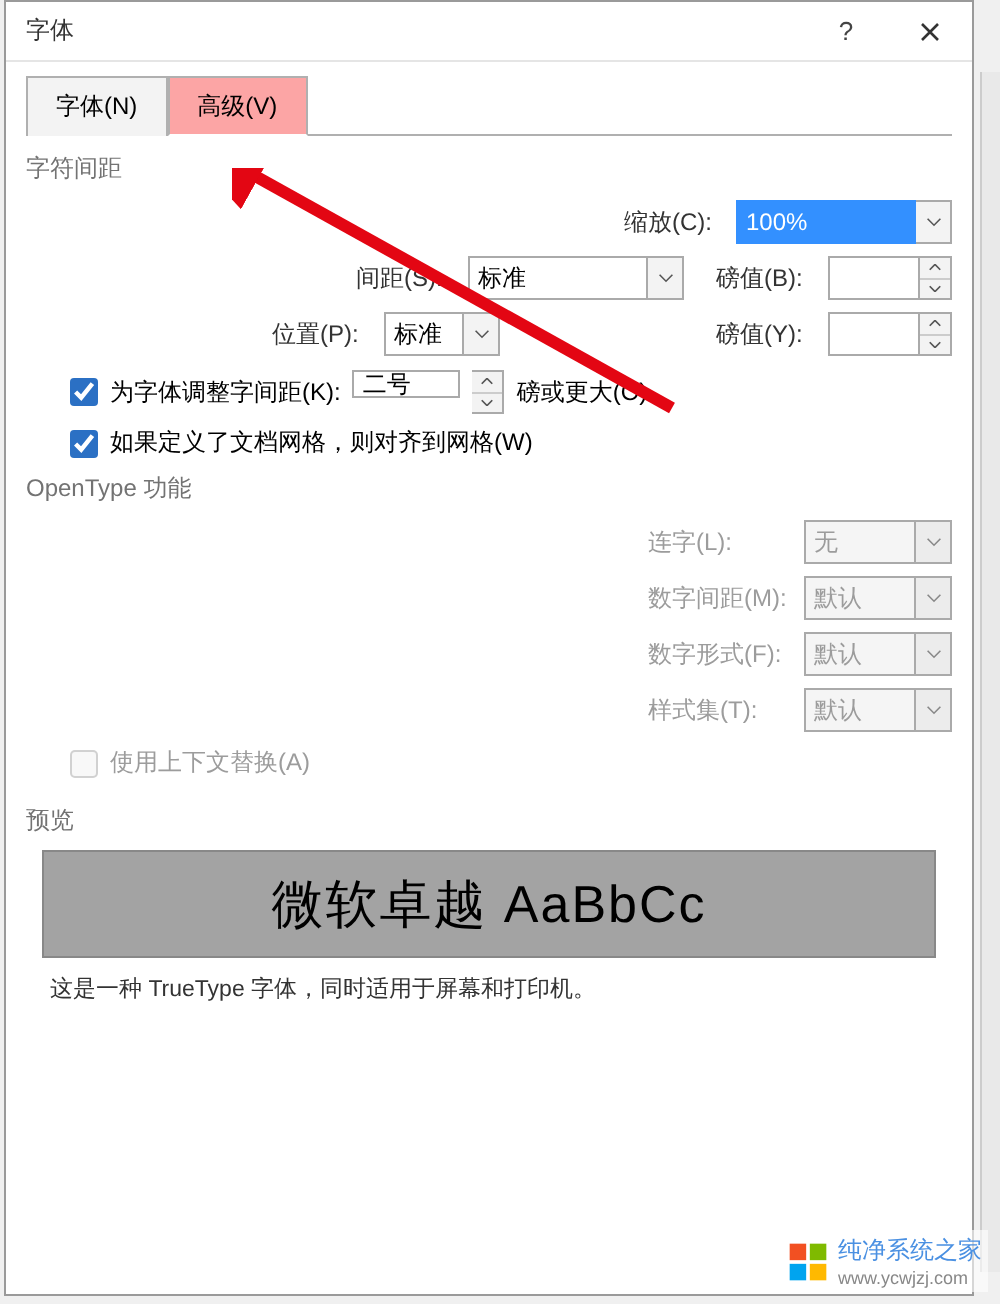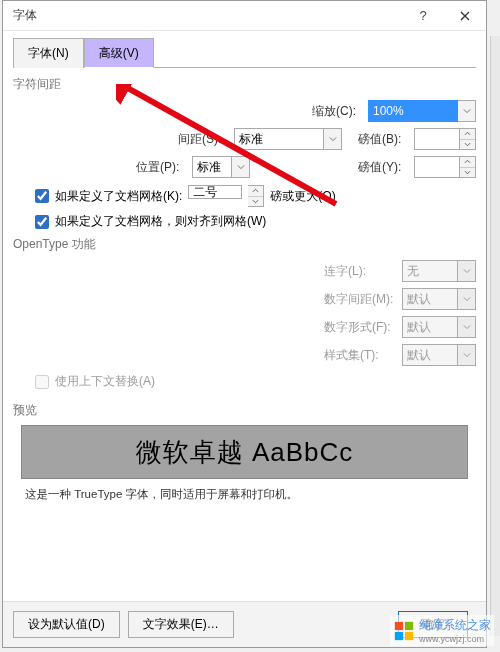--- a/index.html
+++ b/index.html
@@ -5,21 +5,21 @@
     * { box-sizing: border-box; margin: 0; padding: 0; font-family: "Microsoft YaHei", "Segoe UI", sans-serif; }
     body { width: 500px; height: 652px; background: #f0f0f0; overflow: hidden; position: relative; }
     .outer { position: absolute; left: 2px; top: 0; width: 485px; height: 648px; background: #fff; border: 1px solid #9a9a9a; }
     .titlebar { height: 30px; background: #fff; display: flex; align-items: center; border-bottom: 1px solid #e5e5e5; }
     .ttl { font-size: 12px; padding-left: 10px; flex: 1; color: #333; }
     .winbtn { width: 42px; height: 30px; display: flex; align-items: center; justify-content: center; font-size: 13px; color: #444; }
     .body { padding: 6px 10px 0 10px; }
     .tabs { display: flex; border-bottom: 1px solid #b0b0b0; margin-bottom: 8px; }
     .tab { font-size: 12px; padding: 6px 14px 5px 14px; background: #f3f3f3; border: 1px solid #b0b0b0; border-bottom: none; margin-right: 0; position: relative; top: 1px; cursor: default; }
     .tab.inactive { background: #f3f3f3; }
-    .tab.active { background: #c4b5fd; border-bottom: 1px solid #fff; }
+    .tab.active { background: #fca5a5; border-bottom: 1px solid #fff; }
     .section-title { font-size: 12px; color: #737373; margin: 6px 0 6px 0; }
     .row { display: flex; align-items: center; margin: 4px 0 4px 22px; font-size: 12px; color: #333; min-height: 24px; justify-content: flex-end; }
     .lbl { width: 56px; }
     .lbl2 { width: 56px; margin-left: 16px; }
     .combo { display: flex; align-items: center; }
     .combo input { height: 22px; border: 1px solid #aaa; padding: 0 4px; font-size: 12px; }
     .combo input.hl { background: #3390ff; color: #fff; border: 1px solid #3390ff; }
     .combo .dd { width: 18px; height: 22px; border: 1px solid #aaa; border-left: none; display: flex; align-items: center; justify-content: center; background: #f3f3f3; }
     .combo .dd svg { width: 8px; height: 6px; }
     .spinner { display: flex; }
@@ -129,21 +129,21 @@
               <svg viewBox="0 0 8 4">
                 <path d="M1 1 L4 4 L7 1" fill="none" stroke="#555"></path>
               </svg>
             </div>
         </span>
       </span>
     </div>
 
     <div class="chk">
       <input type="checkbox" checked="" style="">
-      <span>如果定义了文档网格(K):</span>
+      <span>为字体调整字间距(K):</span>
       <span class="spinner" style="margin:0 6px">
         <input style="width: 54px;" value="二号">
         <span class="spinbox">
           <div>
               <svg viewBox="0 0 8 4">
                 <path d="M1 3 L4 0 L7 3" fill="none" stroke="#555"></path>
               </svg>
             </div>
           <div>
               <svg viewBox="0 0 8 4">
@@ -213,26 +213,20 @@
       </div>
     </div>
 
     <div class="section-title" style="margin-top:12px">预览</div>
     <div class="preview-box">
       <span>微软卓越  AaBbCc</span>
     </div>
     <div class="preview-caption">这是一种 TrueType 字体，同时适用于屏幕和打印机。</div>
   </div>
 
-  <div class="footer">
-    <button class="btn">设为默认值(D)</button>
-    <button class="btn">文字效果(E)…</button>
-    <div style="flex:1"></div>
-    <button class="btn primary" style="width:70px">确定</button>
-  </div>
 </div>
 
 <div class="sidepanel"></div>
 
 <svg class="arrow" width="240" height="150">
   <defs>
       <marker id="ah" markerWidth="10" markerHeight="10" refX="1" refY="3" orient="auto">
         <path d="M0,0 L0,6 L9,3 z" fill="#e30613"></path>
       </marker>
     </defs>

